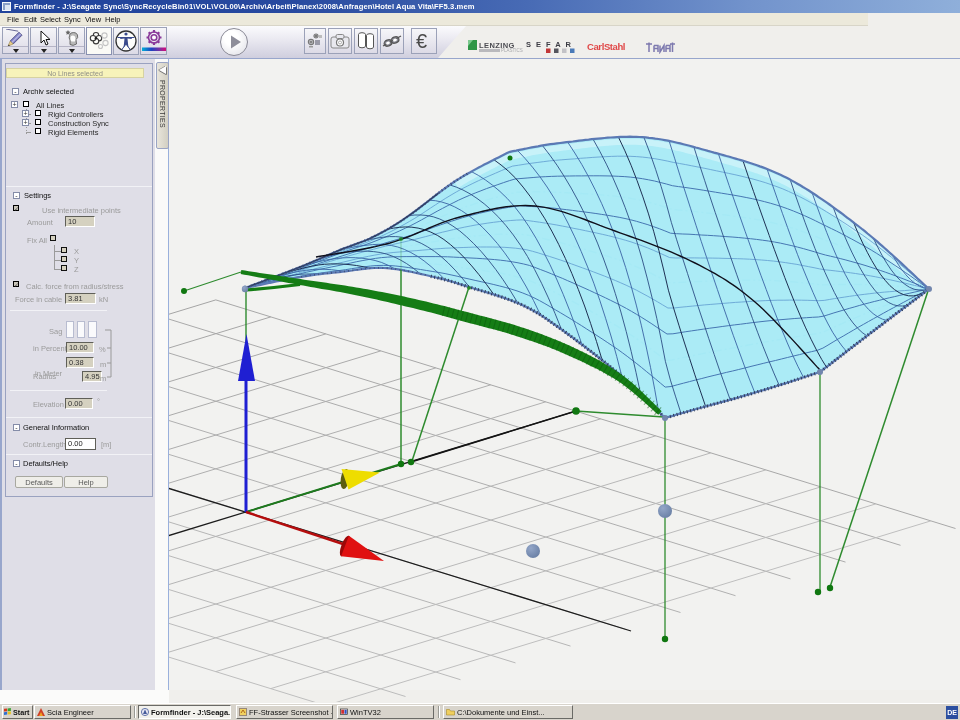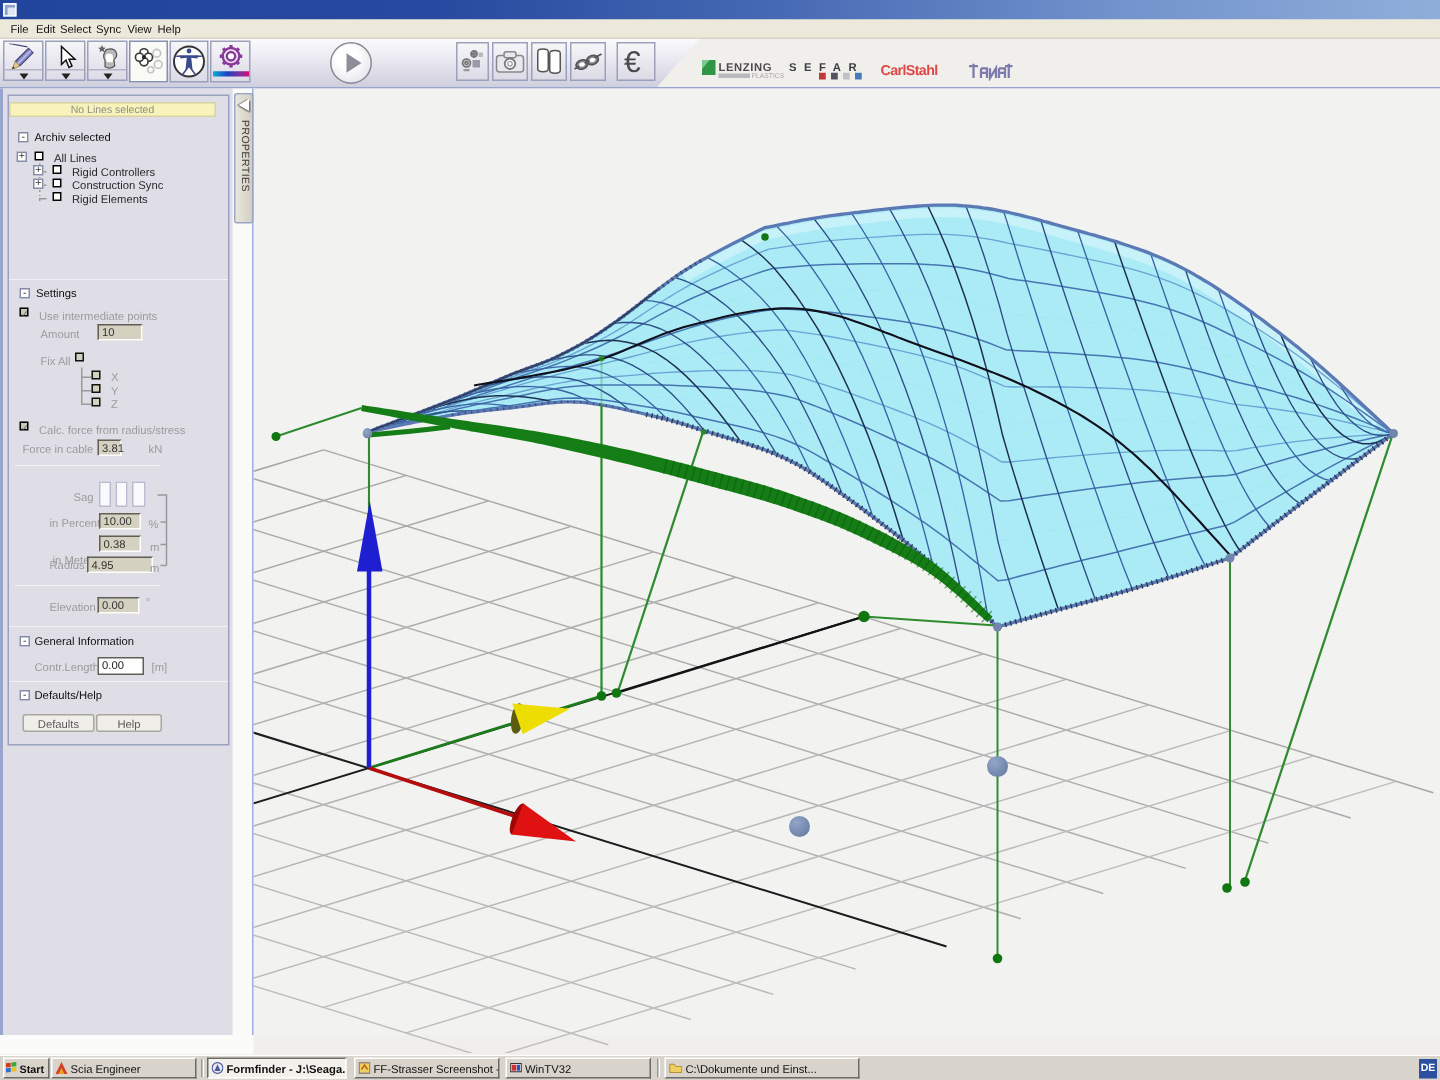--- a/index.html
+++ b/index.html
@@ -1,21 +1,21 @@
 <!DOCTYPE html>
 <html><head><meta charset="utf-8"><style>
 *{margin:0;padding:0;box-sizing:border-box}
 body{width:960px;height:720px;overflow:hidden;font-family:"Liberation Sans",sans-serif;background:#f0efec;position:relative}
 .abs{position:absolute}
 
 #title{left:0;top:0;width:960px;height:13px;background:linear-gradient(90deg,#21449c 0%,#27499f 30%,#486bb5 55%,#7293cc 78%,#8fafda 100%);color:#fff;font-size:7.6px;font-weight:bold;line-height:13px;letter-spacing:-0.05px;white-space:nowrap}
 #title .ico{position:absolute;left:2px;top:2px;width:9px;height:9px;background:#dde6f2;border:1px solid #f4f8fc;box-shadow:inset 2px 2px 0 #8aa0c8}
 #title span{padding-left:14px;letter-spacing:0.1px}
 
-#menu{left:0;top:13px;width:960px;height:13px;background:#ece9db;font-size:7.5px;color:#111;border-bottom:1px solid #d8d5c8}
+#menu{left:0;top:13px;width:868px;height:13px;background:#ece9db;font-size:7.5px;color:#111;border-bottom:1px solid #d8d5c8}
 #menu i{font-style:normal;position:absolute;top:2px}
 
 #tbar{left:0;top:26px;width:960px;height:33px;background:#f0efec;border-bottom:1px solid #98a6cc}
 #tband{left:0;top:0;width:473px;height:32px;background:linear-gradient(180deg,#fbfbfd 0%,#e9e8f0 45%,#cfcede 100%);clip-path:polygon(0 0,466px 0,438px 32px,0 32px)}
 .tb{position:absolute;top:1px;height:27px;border:1px solid #9ba1b8;background:linear-gradient(180deg,#f5f5f8,#dddbe7);}
 .tb .dd{position:absolute;left:0;right:0;bottom:0;height:7px;border-top:1px solid #b6b4c6;text-align:center}
 .tb .dd:after{content:"";position:absolute;left:50%;top:2px;margin-left:-3px;border-left:3px solid transparent;border-right:3px solid transparent;border-top:4px solid #222}
 .tb svg{position:absolute;left:50%;top:1px;transform:translateX(-50%)}
 .tbs{position:absolute;top:2px;height:26px;border:1px solid #9ba1b8;background:linear-gradient(180deg,#f6f6f9,#dcdae6)}
 .tbs svg{position:absolute;left:50%;top:50%;transform:translate(-50%,-50%)}
@@ -49,21 +49,21 @@
 
 #wstrip{left:0;top:690px;width:169px;height:13px;background:#fbfbfa}
 
 #task{left:0;top:703px;width:960px;height:28px;background:#d8d4cc;border-top:1px solid #fff}
 .tk{position:absolute;top:1px;height:14px;background:#d8d4cc;border:1px solid;border-color:#fff #6a6a66 #6a6a66 #fff;font-size:7.5px;color:#111;line-height:13px;white-space:nowrap;overflow:hidden}
 .tk .ic{display:inline-block;width:8px;height:8px;margin:0 2px 0 2px;vertical-align:-1px}
 .tka{background:#f2f1ec;border-color:#6a6a66 #fff #fff #6a6a66;font-weight:bold}
 .tdiv{position:absolute;top:2px;width:2px;height:12px;border-left:1px solid #9a9a94;border-right:1px solid #fff}
 </style></head><body>
 
-<div id="title" class="abs"><div class="ico"></div></div>
+<div id="title" class="abs"><div class="ico"></div><span>Formfinder - J:\Seagate Sync\SyncRecycleBin01\VOL\VOL00\Archiv\Arbeit\Planex\2008\Anfragen\Hotel Aqua Vita\FF5.3.mem</span></div>
 
 <div id="menu" class="abs">
     <i style="left:7px">File</i>
     <i style="left:24px">Edit</i>
     <i style="left:40px">Select</i>
     <i style="left:64px">Sync</i>
     <i style="left:85px">View</i>
     <i style="left:105px">Help</i>
   </div>
 
@@ -385,56 +385,56 @@
  <div class="mbox" style="left:20px;top:60px">+</div>
     <div class="cb" style="left:33px;top:60px"></div>
     <div class="dlbl" style="left:46px;top:60px">Construction Sync</div>
  <div class="cb" style="left:33px;top:69px"></div>
     <div class="dlbl" style="left:46px;top:69px">Rigid Elements</div>
 
  <div class="hr" style="left:4px;top:127px;width:146px"></div>
  <div class="mbox" style="left:11px;top:133px">-</div>
     <div class="sect" style="left:22px;top:132px">Settings</div>
  <div class="cbc" style="left:11px;top:146px"></div>
-    <div class="lbl" style="left:24px;top:147px">Use intermediate points</div>
+    <div class="lbl" style="left:40px;top:147px">Use intermediate points</div>
  <div class="lbl" style="left:25px;top:159px">Amount</div>
     <div class="inp" style="left:63px;top:157px;width:30px">10</div>
  <div class="lbl" style="left:25px;top:177px">Fix All</div>
     <div class="cbd" style="left:48px;top:176px"></div>
  <div class="tline" style="left:52px;top:186px;width:1px;height:25px"></div>
  <div class="tline" style="left:52px;top:192px;width:7px;height:1px"></div>
  <div class="tline" style="left:52px;top:201px;width:7px;height:1px"></div>
  <div class="tline" style="left:52px;top:210px;width:7px;height:1px"></div>
  <div class="cbd" style="left:59px;top:188px"></div>
     <div class="lbl" style="left:72px;top:188px">X</div>
  <div class="cbd" style="left:59px;top:197px"></div>
     <div class="lbl" style="left:72px;top:197px">Y</div>
  <div class="cbd" style="left:59px;top:206px"></div>
     <div class="lbl" style="left:72px;top:206px">Z</div>
  <div class="cbc" style="left:11px;top:222px"></div>
     <div class="lbl" style="left:24px;top:223px">Calc. force from radius/stress</div>
  <div class="lbl" style="left:13px;top:236px">Force in cable</div>
-    <div class="inp" style="left:63px;top:234px;width:16px">3.81</div>
+    <div class="inp" style="left:63px;top:234px;width:31px">3.81</div>
     <div class="lbl" style="left:97px;top:236px">kN</div>
  <div class="hr" style="left:8px;top:251px;width:97px"></div>
  <div class="lbl" style="left:47px;top:268px">Sag</div>
  <div style="position:absolute;left:64px;top:262px;width:8px;height:17px;border:1px solid #b8bcd0;background:#fafafc"></div>
  <div style="position:absolute;left:75px;top:262px;width:8px;height:17px;border:1px solid #b8bcd0;background:#fafafc"></div>
  <div style="position:absolute;left:86px;top:262px;width:9px;height:17px;border:1px solid #b8bcd0;background:#fafafc"></div>
  <svg class="abs" style="left:100px;top:266px" width="12" height="56" viewBox="0 0 12 56">
       <path d="M3,5 L9,5 L9,52 M9,23 L5,23 M9,38 L5,38 M9,52 L5,52" fill="none" stroke="#999" stroke-width="1"></path>
     </svg>
  <div class="lbl" style="left:31px;top:285px">in Percent</div>
     <div class="inp" style="left:64px;top:283px;width:28px">10.00</div>
     <div class="lbl" style="left:97px;top:286px">%</div>
  <div class="lbl" style="left:33px;top:310px">in Meter</div>
     <div class="inp" style="left:64px;top:298px;width:28px">0.38</div>
     <div class="lbl" style="left:98px;top:301px">m</div>
  <div class="lbl" style="left:31px;top:313px">Radius</div>
-    <div class="inp" style="left:56px;top:312px;width:44px">4.95</div>
+    <div class="inp" style="left:80px;top:312px;width:20px">4.95</div>
     <div class="lbl" style="left:98px;top:315px">m</div>
  <div class="hr" style="left:8px;top:331px;width:97px"></div>
  <div class="lbl" style="left:31px;top:341px">Elevation</div>
     <div class="inp" style="left:63px;top:339px;width:28px">0.00</div>
     <div class="lbl" style="left:95px;top:338px">°</div>
  <div class="hr" style="left:4px;top:358px;width:146px"></div>
  <div class="mbox" style="left:11px;top:365px">-</div>
     <div class="sect" style="left:21px;top:364px">General Information</div>
  <div class="lbl" style="left:21px;top:381px">Contr.Length</div>
     <div class="inpw" style="left:63px;top:379px;width:31px">0.00</div>

